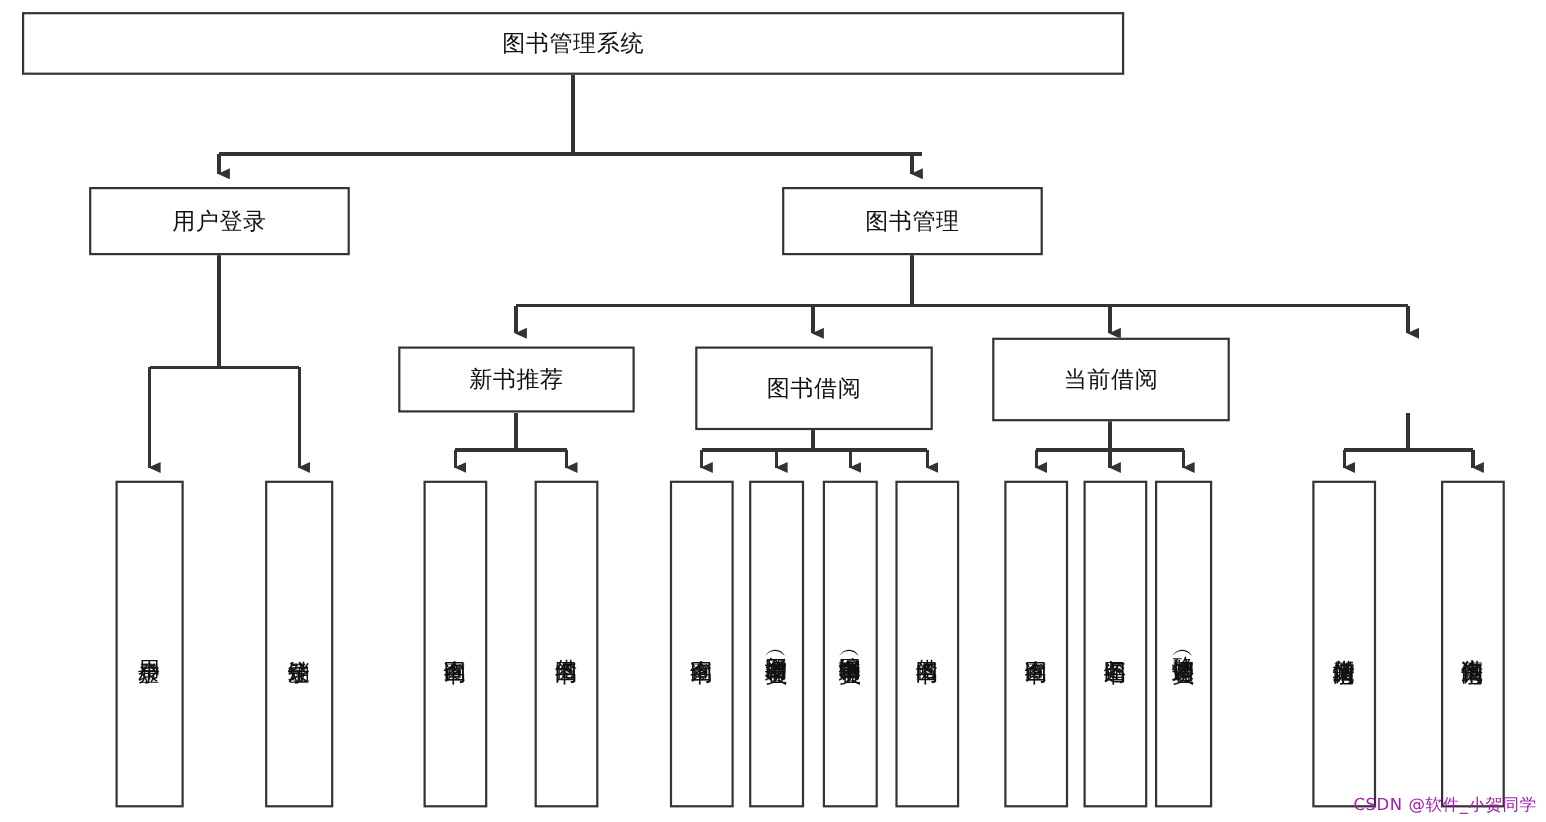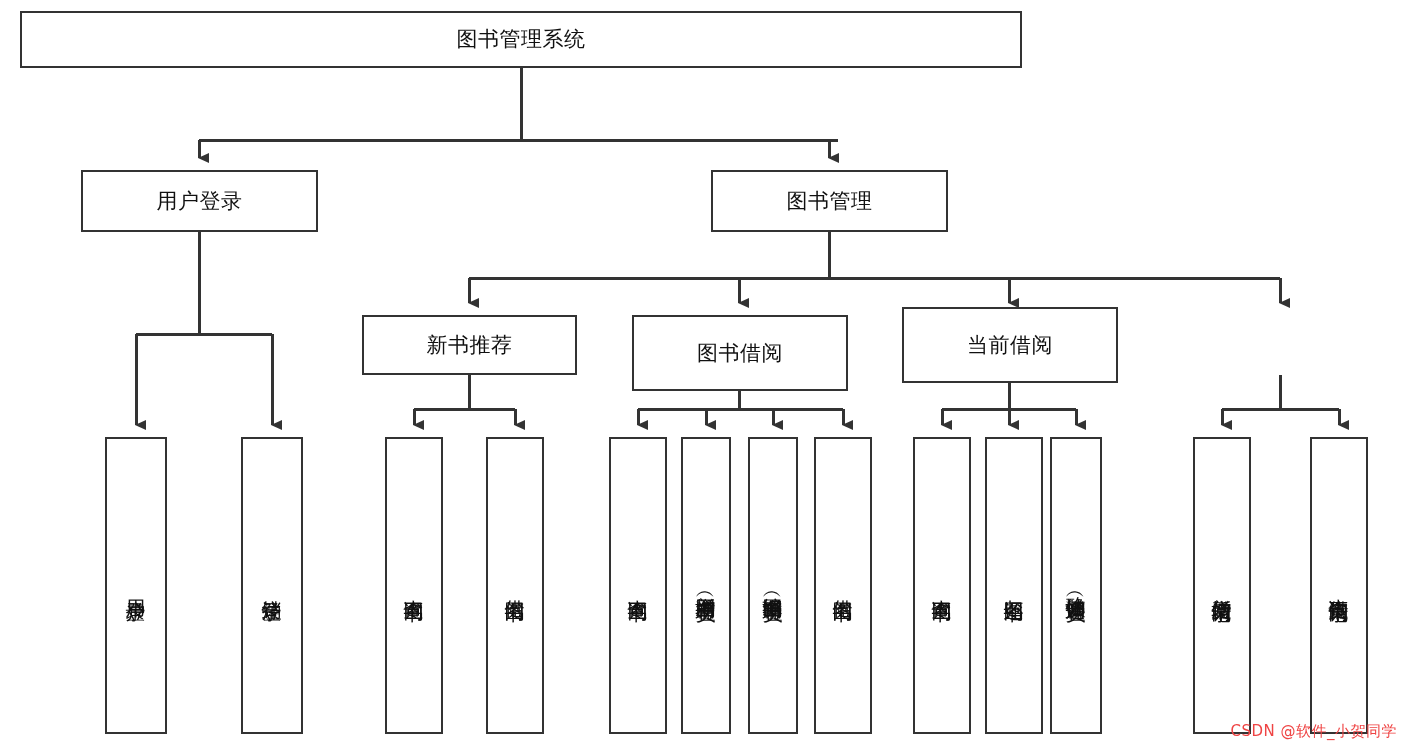--- a/index.html
+++ b/index.html
@@ -52,21 +52,21 @@
     line-height: 1.30;
     letter-spacing: 1px;
     white-space: normal;
     max-height: 100%;
   }
   #watermark {
     position: absolute;
     right: 8px;
     bottom: 6px;
     font-size: 15px;
-    color: #ef4444;
+    color: #a21caf;
     letter-spacing: 0.5px;
     white-space: nowrap;
   }
 </style>
 </head>
 <body>
 
 <div id="canvas">
 
   <svg id="wires" viewBox="0 0 1405 747">

